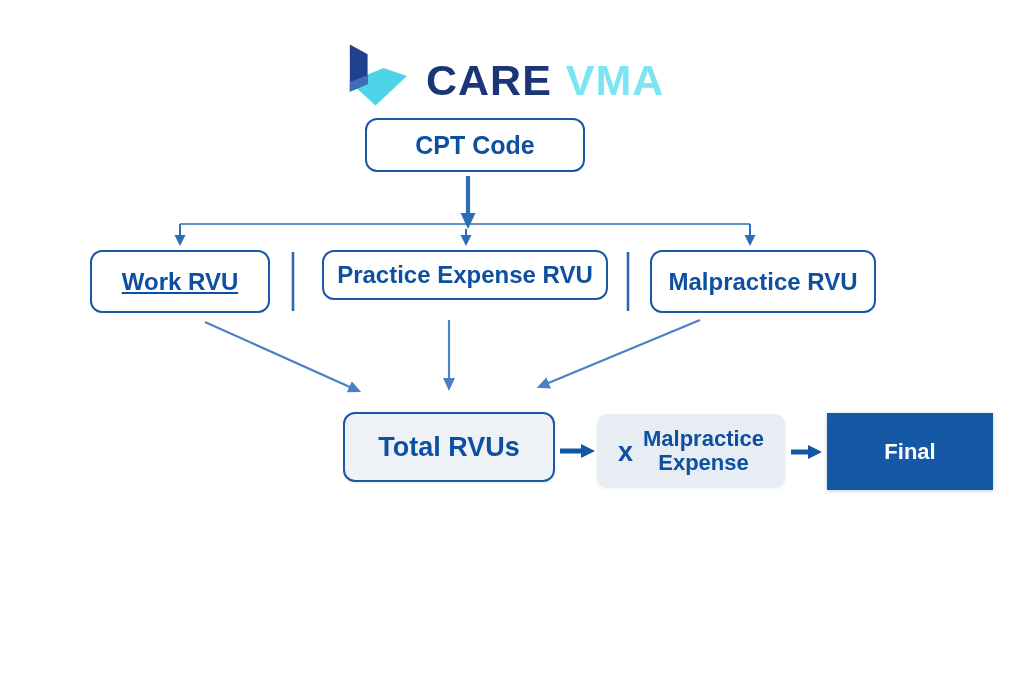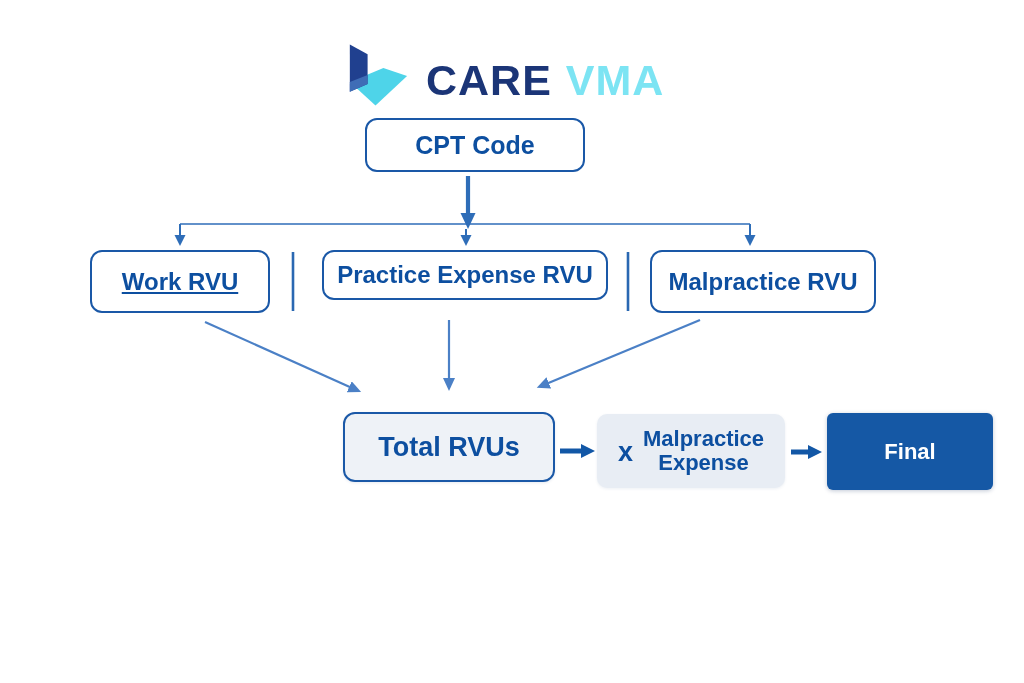--- a/index.html
+++ b/index.html
@@ -79,21 +79,21 @@
   .node-conversion .op {
     font-size: 27px;
     margin-right: 10px;
     position: relative;
     top: 1px;
   }
   .node-final {
     left: 827px; top: 413px; width: 166px; height: 77px;
     background: var(--final_fill, #1558a5);
     border: none;
-    border-radius: 6px;
+    border-radius: 0;
     color: #ffffff;
     font-size: 22px;
     line-height: 25px;
     box-shadow: 0 1px 4px rgba(10,40,90,0.25);
   }
   .stack { display: flex; flex-direction: column; align-items: center; }
 </style>
 </head>
 <body>
 

